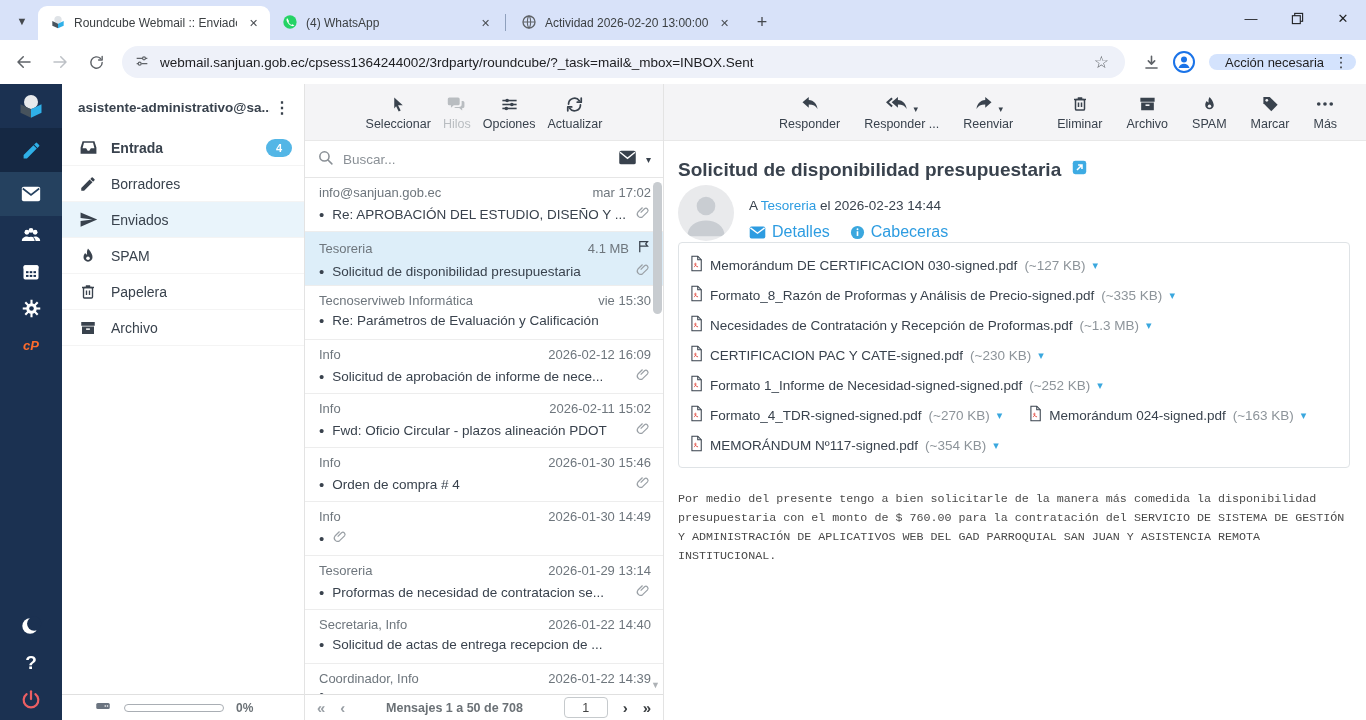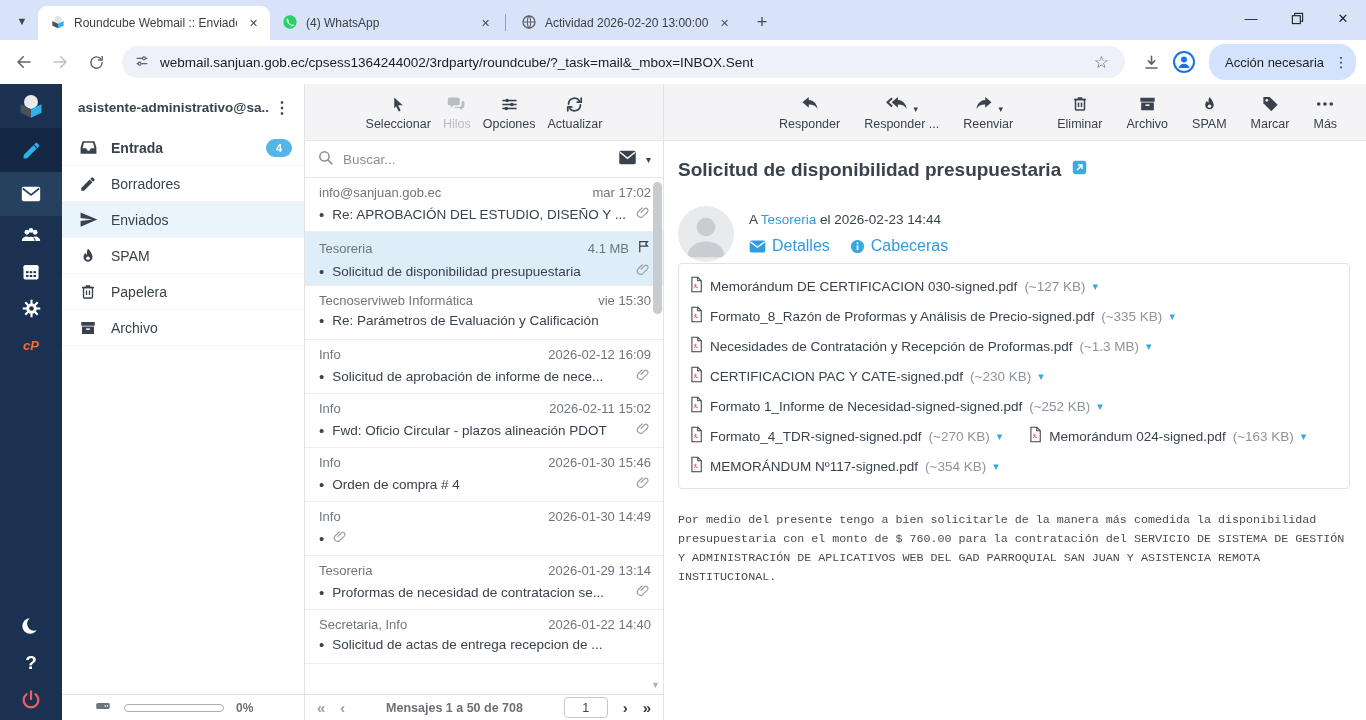--- a/index.html
+++ b/index.html
@@ -18,21 +18,21 @@
   .newtab { width:26px; height:26px; margin:0 0 5px 8px; font-size:18px; color:#45494e; display:flex; align-items:center; justify-content:center; }
   .wincontrols { position:absolute; right:0; top:0; height:36px; display:flex; }
   .winbtn { width:46px; height:36px; display:flex; align-items:center; justify-content:center; color:#202124; font-size:13px; }
 
   .urlbar { height:44px; background:#fff; display:flex; align-items:center; padding:0 10px 0 8px; gap:4px; flex-shrink:0; }
   .nav-ic { width:32px; height:32px; border-radius:50%; display:flex; align-items:center; justify-content:center; flex-shrink:0; }
   .omnibox { flex:1; height:32px; background:#eef1f9; border-radius:16px; display:flex; align-items:center; padding:0 12px; gap:10px; font-size:13.5px; color:#202124; margin:0 6px; }
   .omnibox .url { flex:1; white-space:nowrap; overflow:hidden; }
   .star { color:#5f6368; font-size:17px; padding-right:4px; }
   .profile-ring { width:26px; height:26px; border-radius:50%; display:flex; align-items:center; justify-content:center; }
-  .action-chip { height:36px; background:#d4e3fd; border-radius:16px; display:flex; align-items:center; gap:10px; padding:0 8px 0 16px; font-size:13px; color:#1f1f1f; margin-left:8px;text-align:center; }
+  .action-chip { height:16px; background:#d4e3fd; border-radius:16px; display:flex; align-items:center; gap:10px; padding:0 8px 0 16px; font-size:13px; color:#1f1f1f; margin-left:8px;text-align:center; }
   .action-chip .kebab { font-size:14px; color:#1f1f1f; letter-spacing:0; }
 
   
   .app { flex:1; display:flex; min-height:0; }
 
   
   .leftnav { width:62px; background:#1b3151; display:flex; flex-direction:column; color:#fff; flex-shrink:0; }
   .ln-tile { height:44px; display:flex; align-items:center; justify-content:center; }
   .ln-compose { background:#152843; }
   .ln-mail { background:#25415f; }
@@ -83,21 +83,21 @@
   .pg-dark { color:#3c4043; font-size:15px; font-weight:700; }
   .pg-label { flex:1; text-align:center; font-size:12.5px; }
   .pg-box { width:44px; height:21px; border:1px solid #c6cacd; border-radius:4px; background:#fff; display:flex; align-items:center; justify-content:center; font-weight:400; font-size:12.5px; color:#444; }
 
   
   .view { flex:1; display:flex; flex-direction:column; min-width:0; }
   .view .band { justify-content:flex-start; padding-left:115px; gap:24px; }
   .gap-left { margin-left:20px; }
   .content { flex:1; padding:18px 16px 0 14px; overflow:hidden; }
   .subject-row { display:flex; align-items:center; gap:10px; font-size:19px; font-weight:700; color:#39424d; }
-  .meta-row { display:flex; margin-top:25px; gap:15px; }
+  .meta-row { display:flex; margin-top:4px; gap:15px;align-items:flex-end; }
   .avatar { width:56px; height:56px; border-radius:50%; background:#e9eaec; overflow:hidden; flex-shrink:0; }
   .meta-line1 { font-size:13.5px; color:#39424d; margin-top:6px; }
   .link { color:#2d9ce1; }
   .meta-links { display:flex; gap:20px; margin-top:10px; font-size:16px; color:#2d9ce1; align-items:center; }
   .mlink { display:flex; align-items:center; gap:6px; }
   .attachments { border:1px solid #dfe3e6; border-radius:4px; margin-top:1px; padding:7px 10px; display:flex; flex-wrap:wrap; }
   .att { display:flex; align-items:center; gap:7px; font-size:13.5px; color:#39424d; padding:5px 26px 5px 0; white-space:nowrap; }
   .att-size { color:#8d949a; }
   .att-caret { color:#3aa7de; font-size:11px; }
   .mailbody { margin-top:22px; font-family:"Liberation Mono","DejaVu Sans Mono",monospace; font-size:11.7px; line-height:19px; color:#4a4a4a; white-space:pre; }
@@ -522,20 +522,30 @@
           <div class="l1">
               <span class="from">Secretaria, Info</span>
               <span class="meta">2026-01-22 14:40</span>
             </div>
           <div class="l2">
               <span class="dot">•</span>
               <span class="subj">Solicitud de actas de entrega recepcion de ...</span>
             </div>
         </div>
 
+        <div class="mrow">
+          <div class="l1">
+              <span class="from">Coordinador, Info</span>
+              <span class="meta">2026-01-22 14:39</span>
+            </div>
+          <div class="l2">
+              <span class="dot">•</span>
+              <span class="subj"></span>
+            </div>
+        </div>
 
         <div class="scrollthumb"></div>
         <div class="scrollarrow">▼</div>
       </div>
 
       <div class="pager">
         <span class="pg-gray">«</span>
         <span class="pg-gray">‹</span>
         <span class="pg-label">Mensajes 1 a 50 de 708</span>
         <span class="pg-box">1</span>

